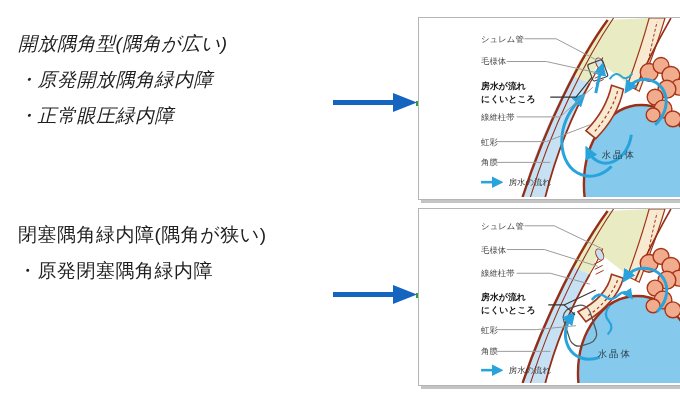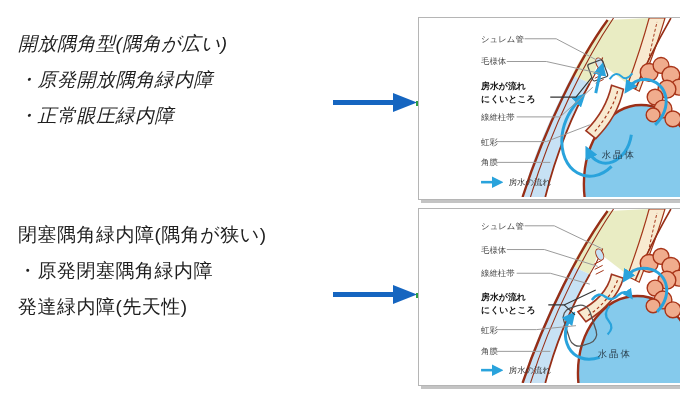--- a/index.html
+++ b/index.html
@@ -38,21 +38,20 @@
 
   <div id="block1" class="txtblock">
     <div>開放隅角型(隅角が広い)</div>
     <div>・原発開放隅角緑内障</div>
     <div>・正常眼圧緑内障</div>
   </div>
 
   <div id="block2" class="txtblock">
     <div>閉塞隅角緑内障(隅角が狭い)</div>
     <div>・原発閉塞隅角緑内障</div>
-    <div>発達緑内障(先天性)</div>
   </div>
 
   <svg id="pointer1" class="pointer" viewBox="0 0 84 21">
     <polygon points="0,8 60,8 60,1 84,10.5 60,20 60,13 0,13" fill="#1565c0"></polygon>
   </svg>
   <svg id="pointer2" class="pointer" viewBox="0 0 84 21">
     <polygon points="0,8 60,8 60,1 84,10.5 60,20 60,13 0,13" fill="#1565c0"></polygon>
   </svg>
 
   <div id="dot1" class="conn-dot"></div>

